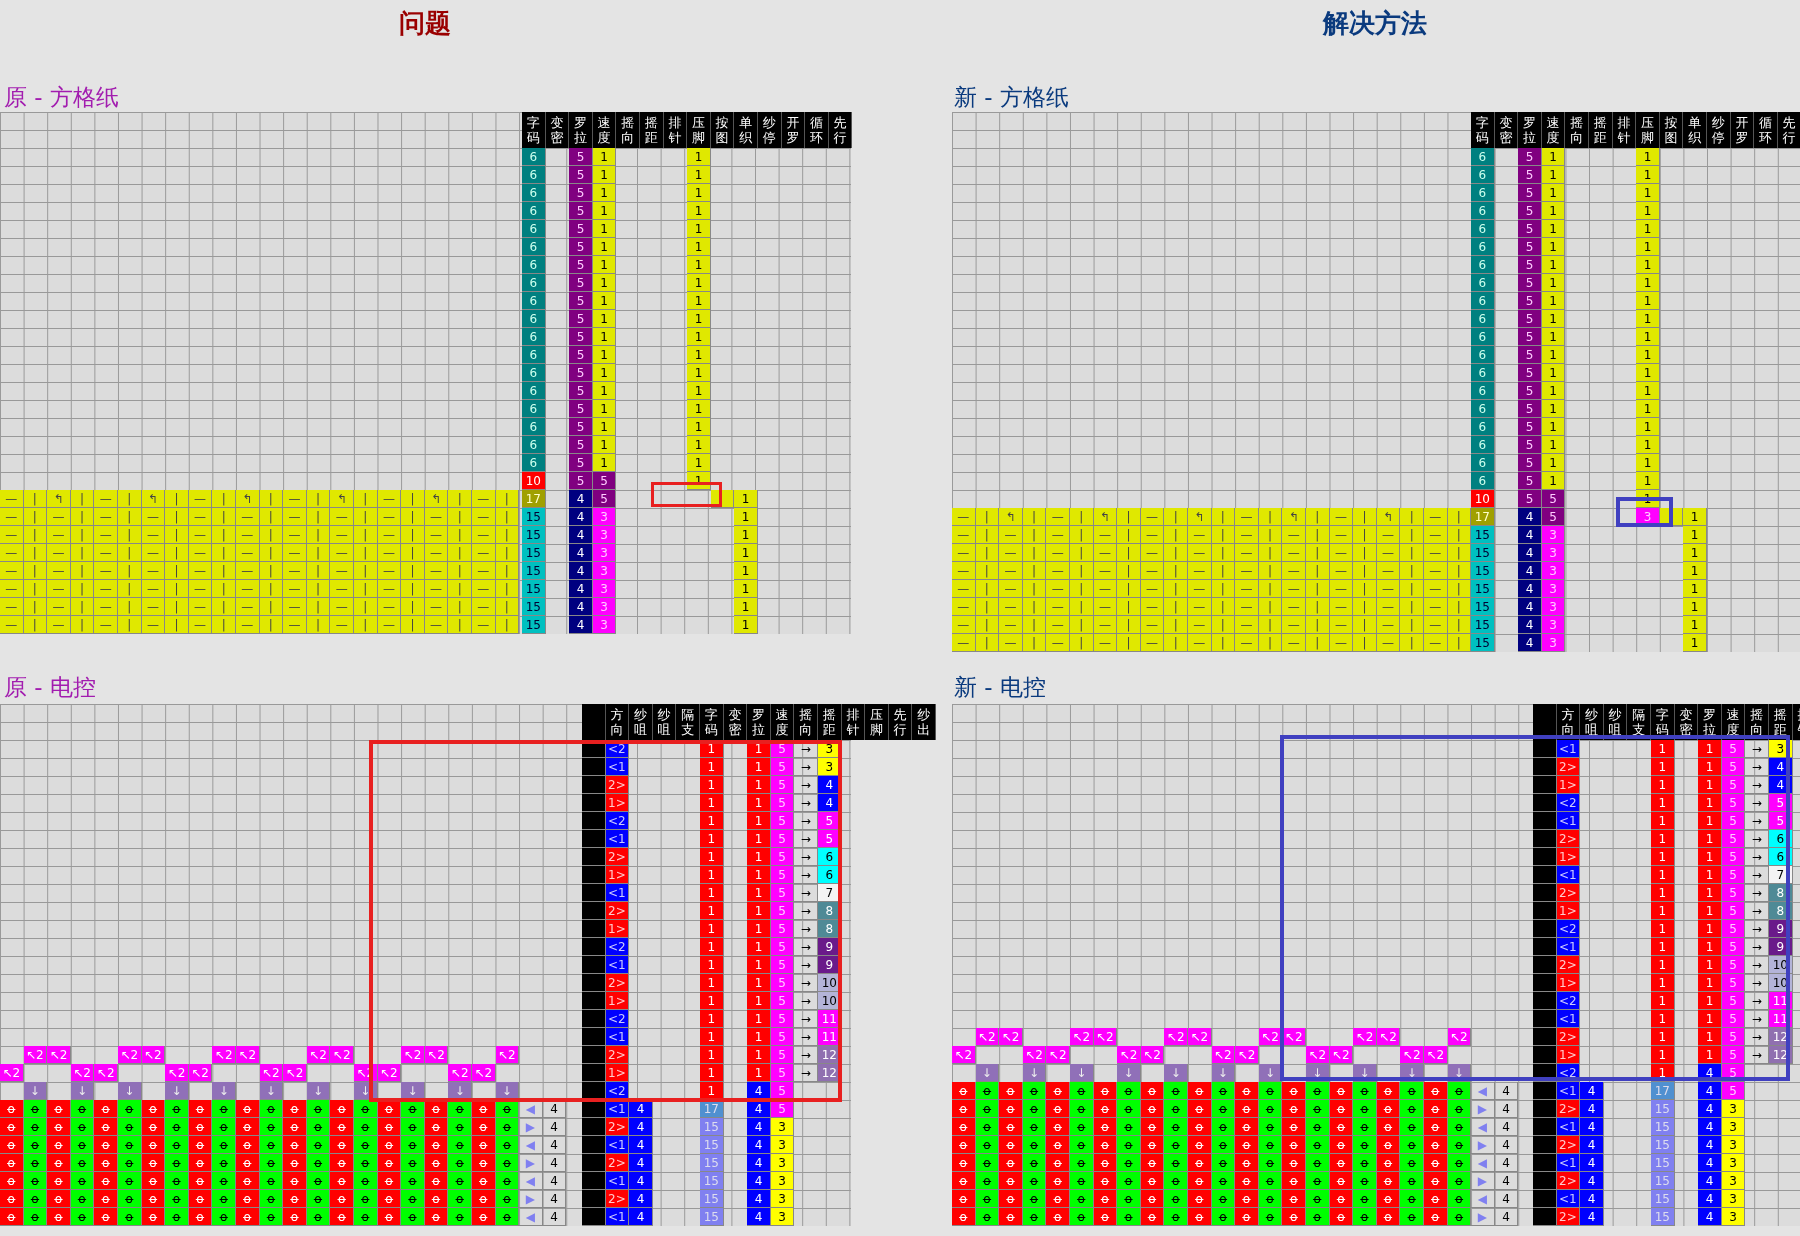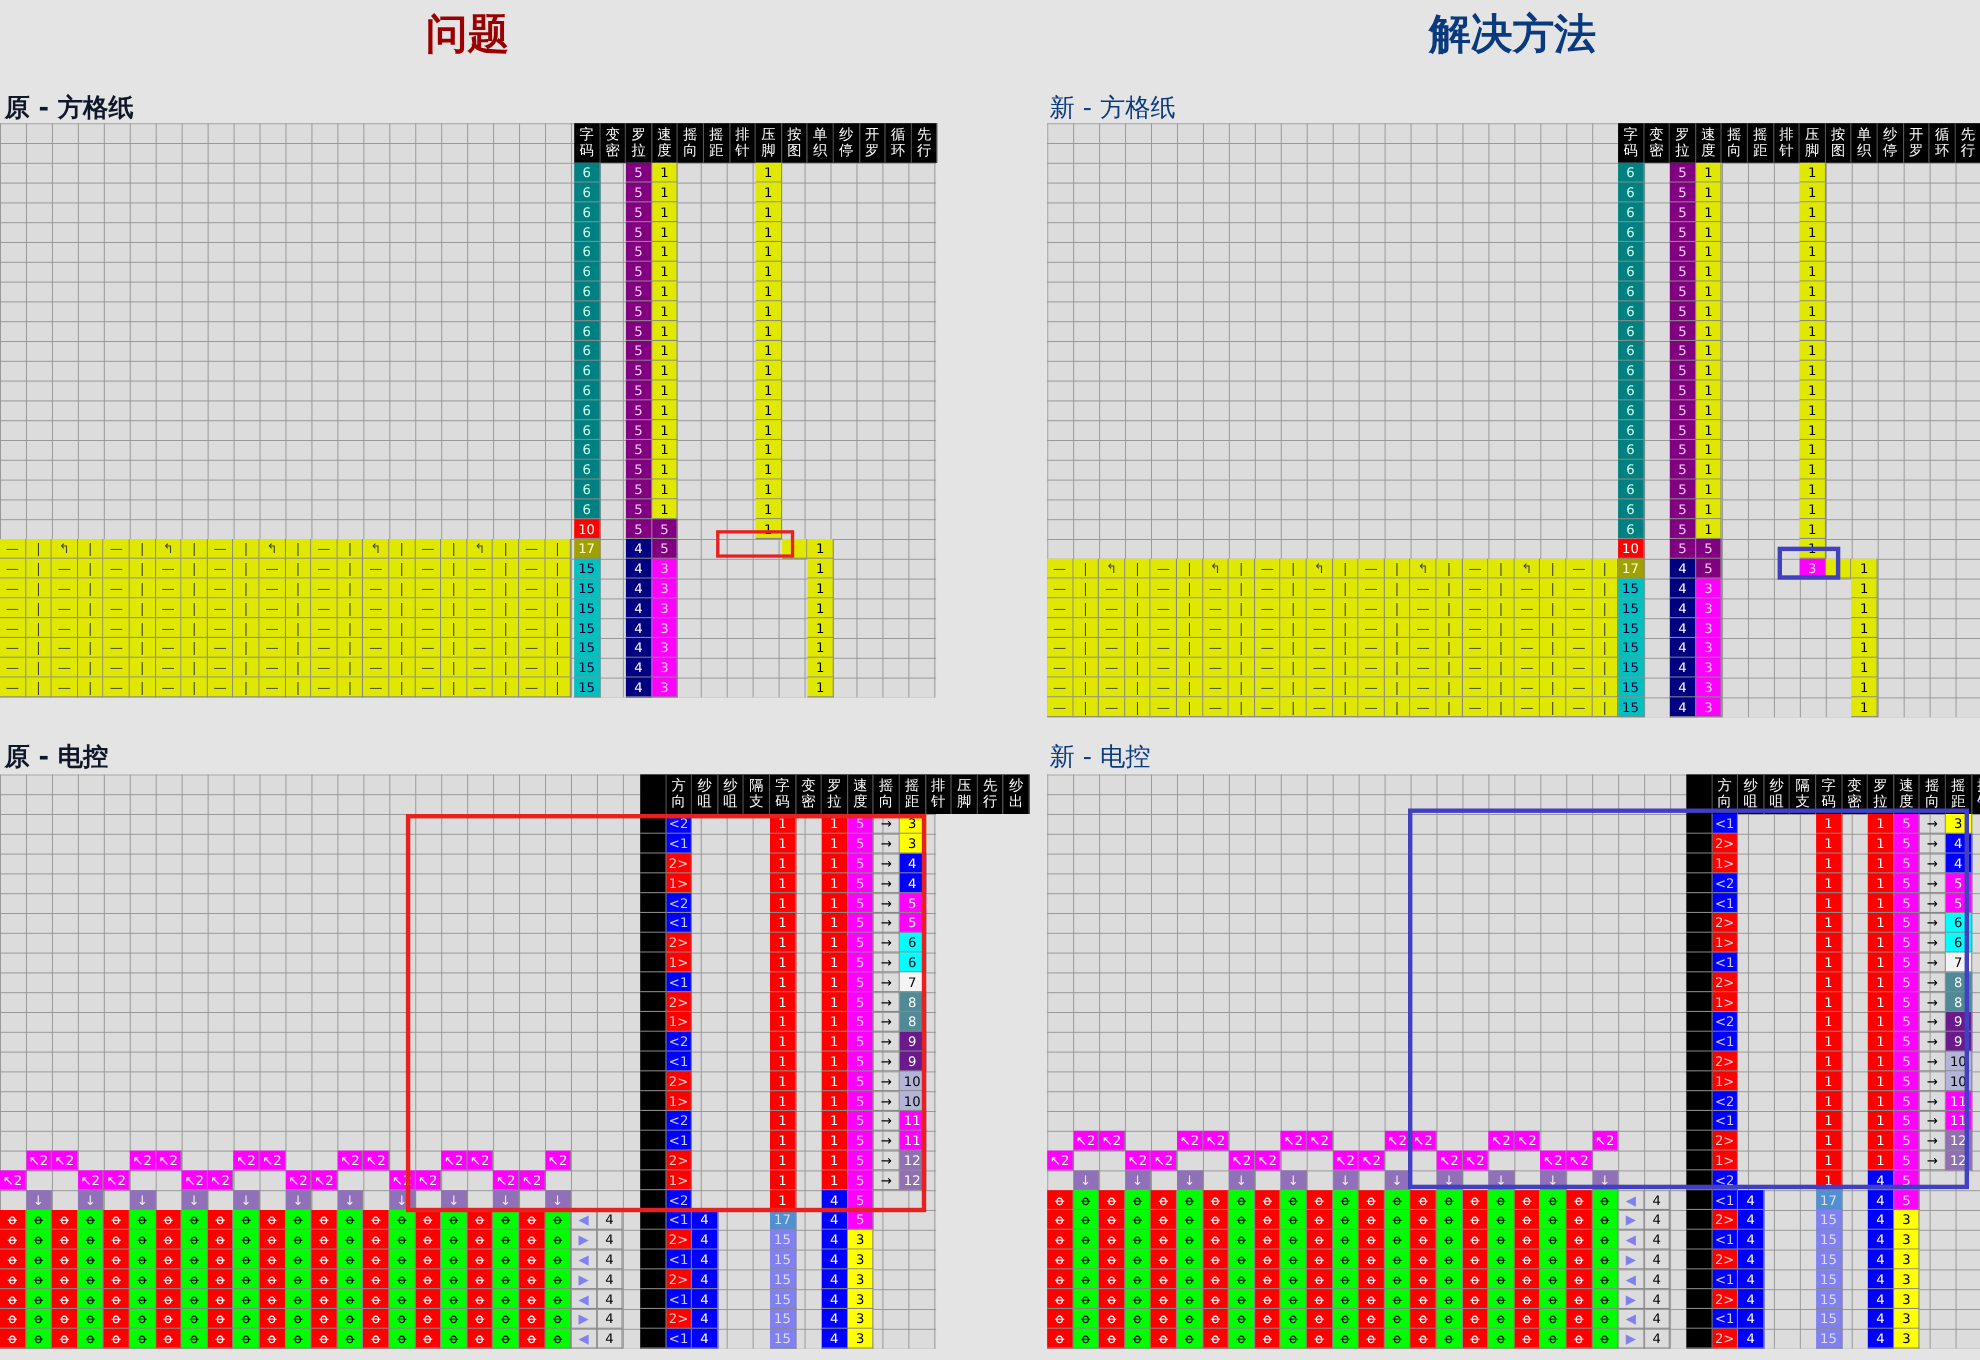--- a/index.html
+++ b/index.html
@@ -1,22 +1,22 @@
 <!DOCTYPE html>
 <html><head>
 <meta charset="utf-8">
 <style>
   html,body{margin:0;padding:0;}
   body{width:1800px;height:1236px;background:#e4e4e4;position:relative;overflow:hidden;
        font-family:"DejaVu Sans","Liberation Sans",sans-serif;}
-  .title{position:absolute;top:6px;font-size:38px;font-weight:bold;text-align:center;width:600px;}
+  .title{position:absolute;top:6px;font-size:26px;font-weight:bold;text-align:center;width:600px;}
   .title.red{color:#9a0000;left:125px;}
   .title.blue{color:#0a3a7e;left:1075px;}
   .sub{position:absolute;font-size:23px;}
-  .sub.red{color:#0f172a;font-weight:bold;}
+  .sub.red{color:#a21caf;}
   .sub.blue{color:#0a3a7e;}
   .grid{position:absolute;background-color:#dcdcdc;
         background-image:linear-gradient(to right,#999 1px,transparent 1px),linear-gradient(to bottom,#999 1px,transparent 1px);
         background-size:23.6px 18px;}
   .cell{position:absolute;box-sizing:border-box;display:flex;align-items:center;justify-content:center;
         font-size:12px;line-height:1;border-right:1px solid #888;border-bottom:1px solid #888;}
   .hdr{position:absolute;background:#000;color:#fff;font-size:13px;display:flex;flex-direction:column;
        align-items:center;justify-content:center;box-sizing:border-box;border-right:1px solid #555;line-height:15px;}
   .box{position:absolute;box-sizing:border-box;}
   .stitch{font-size:12px;color:#333;}

